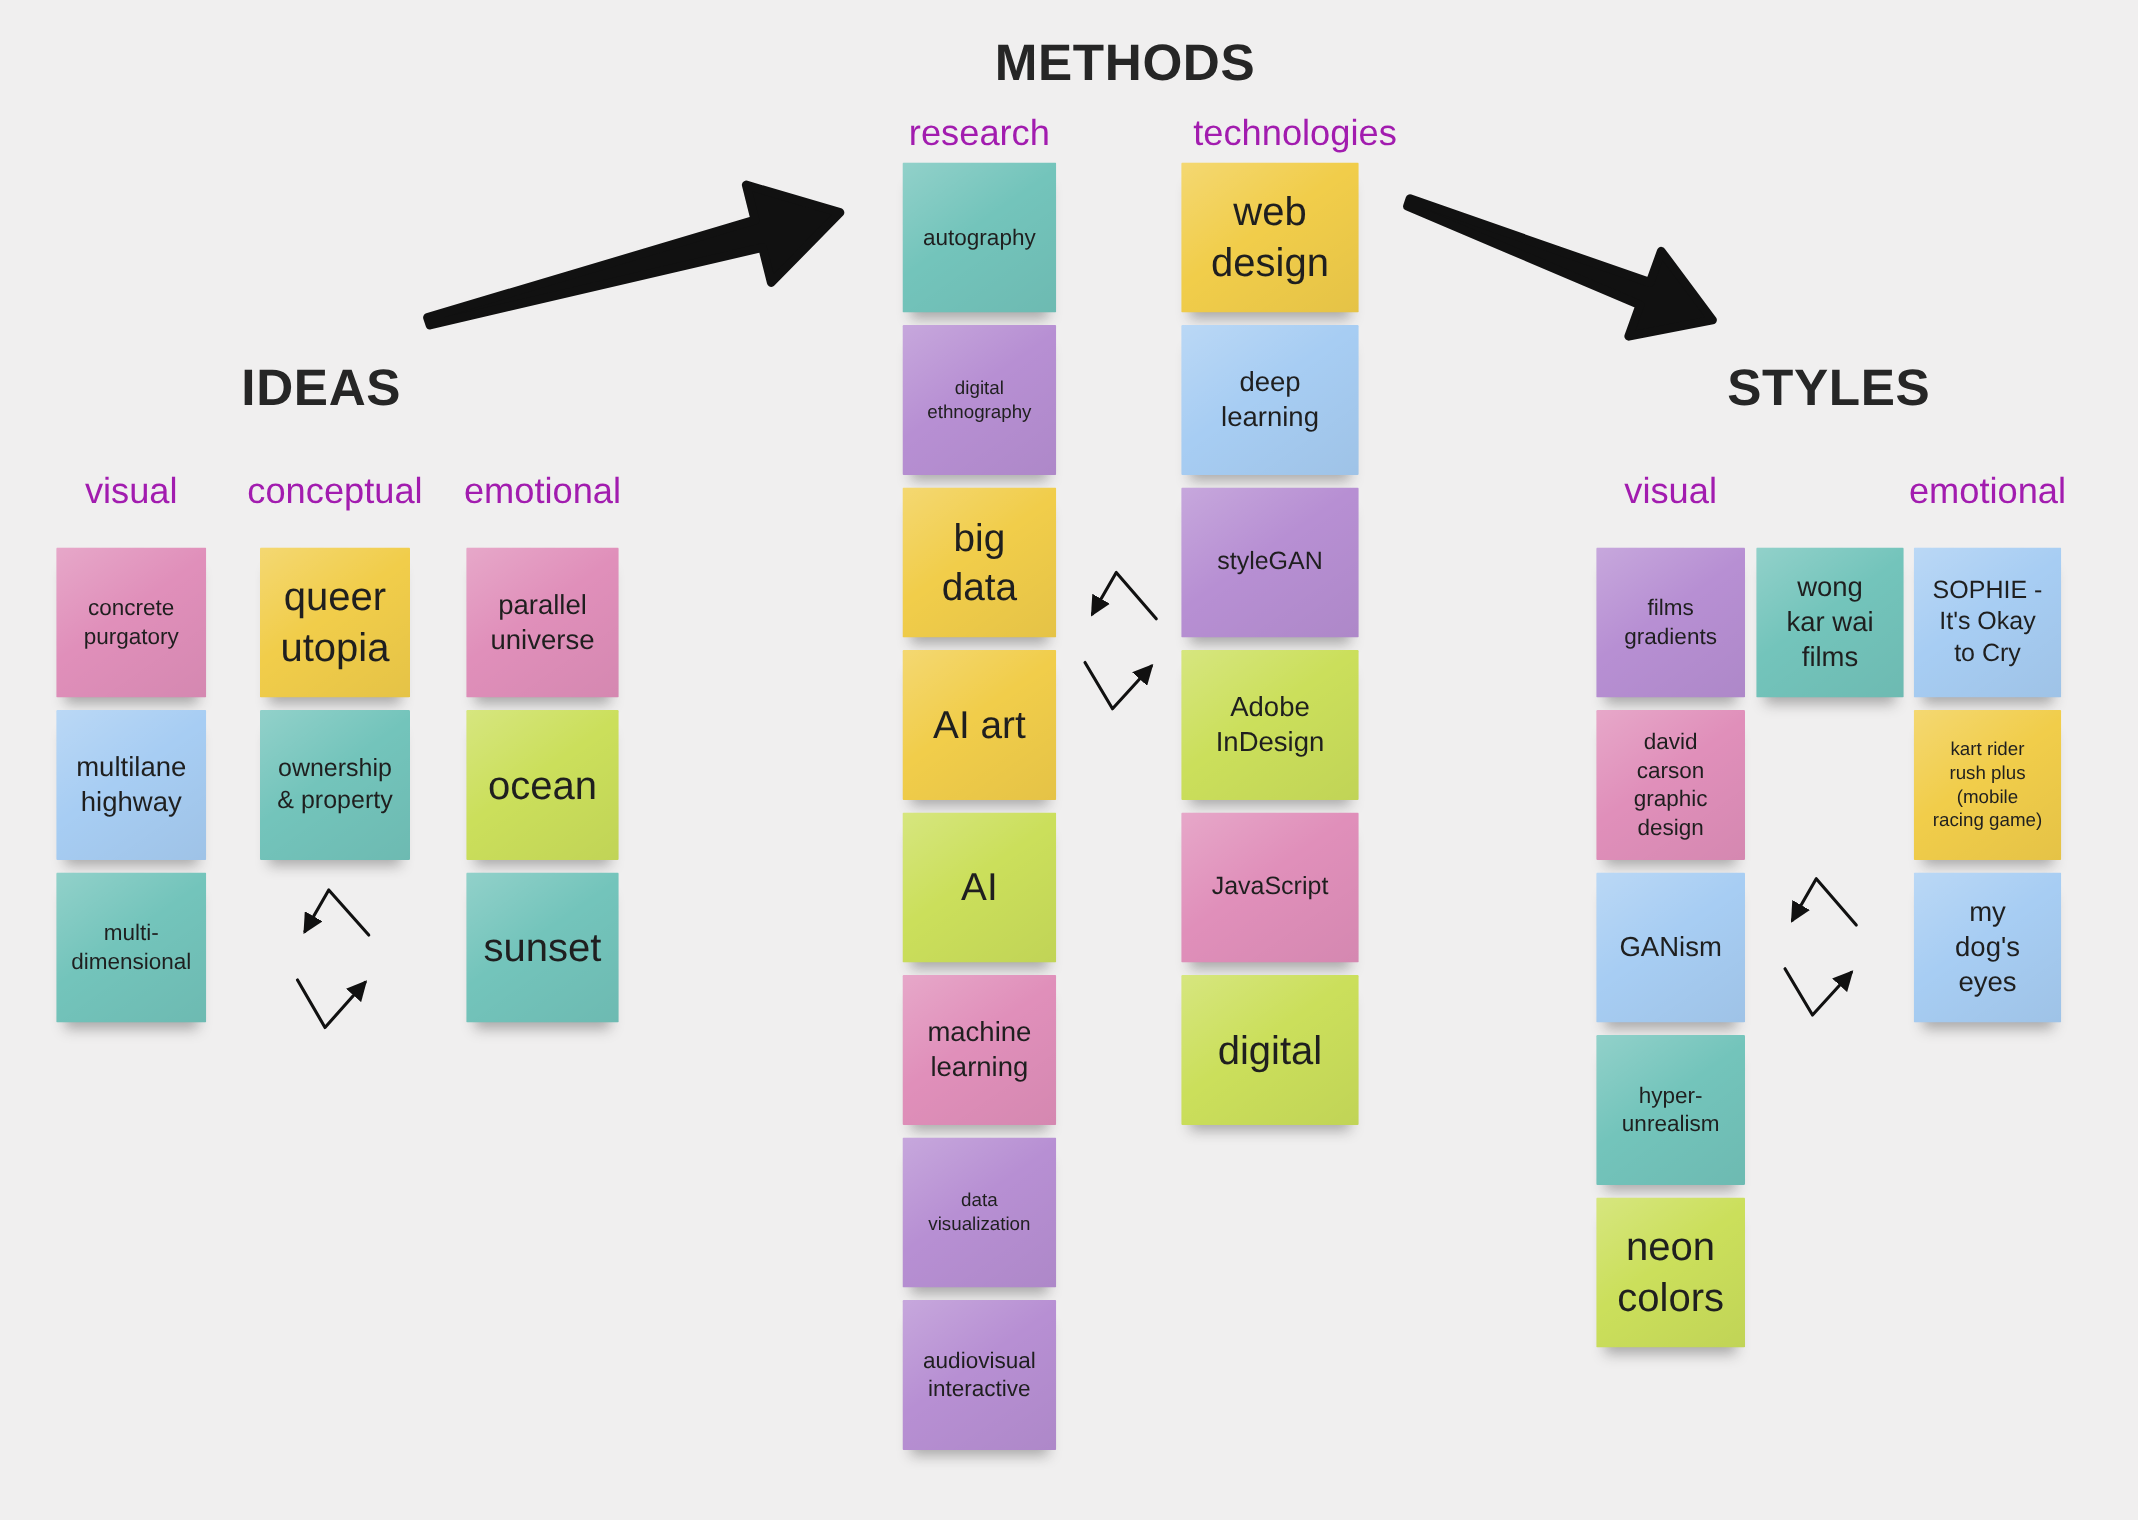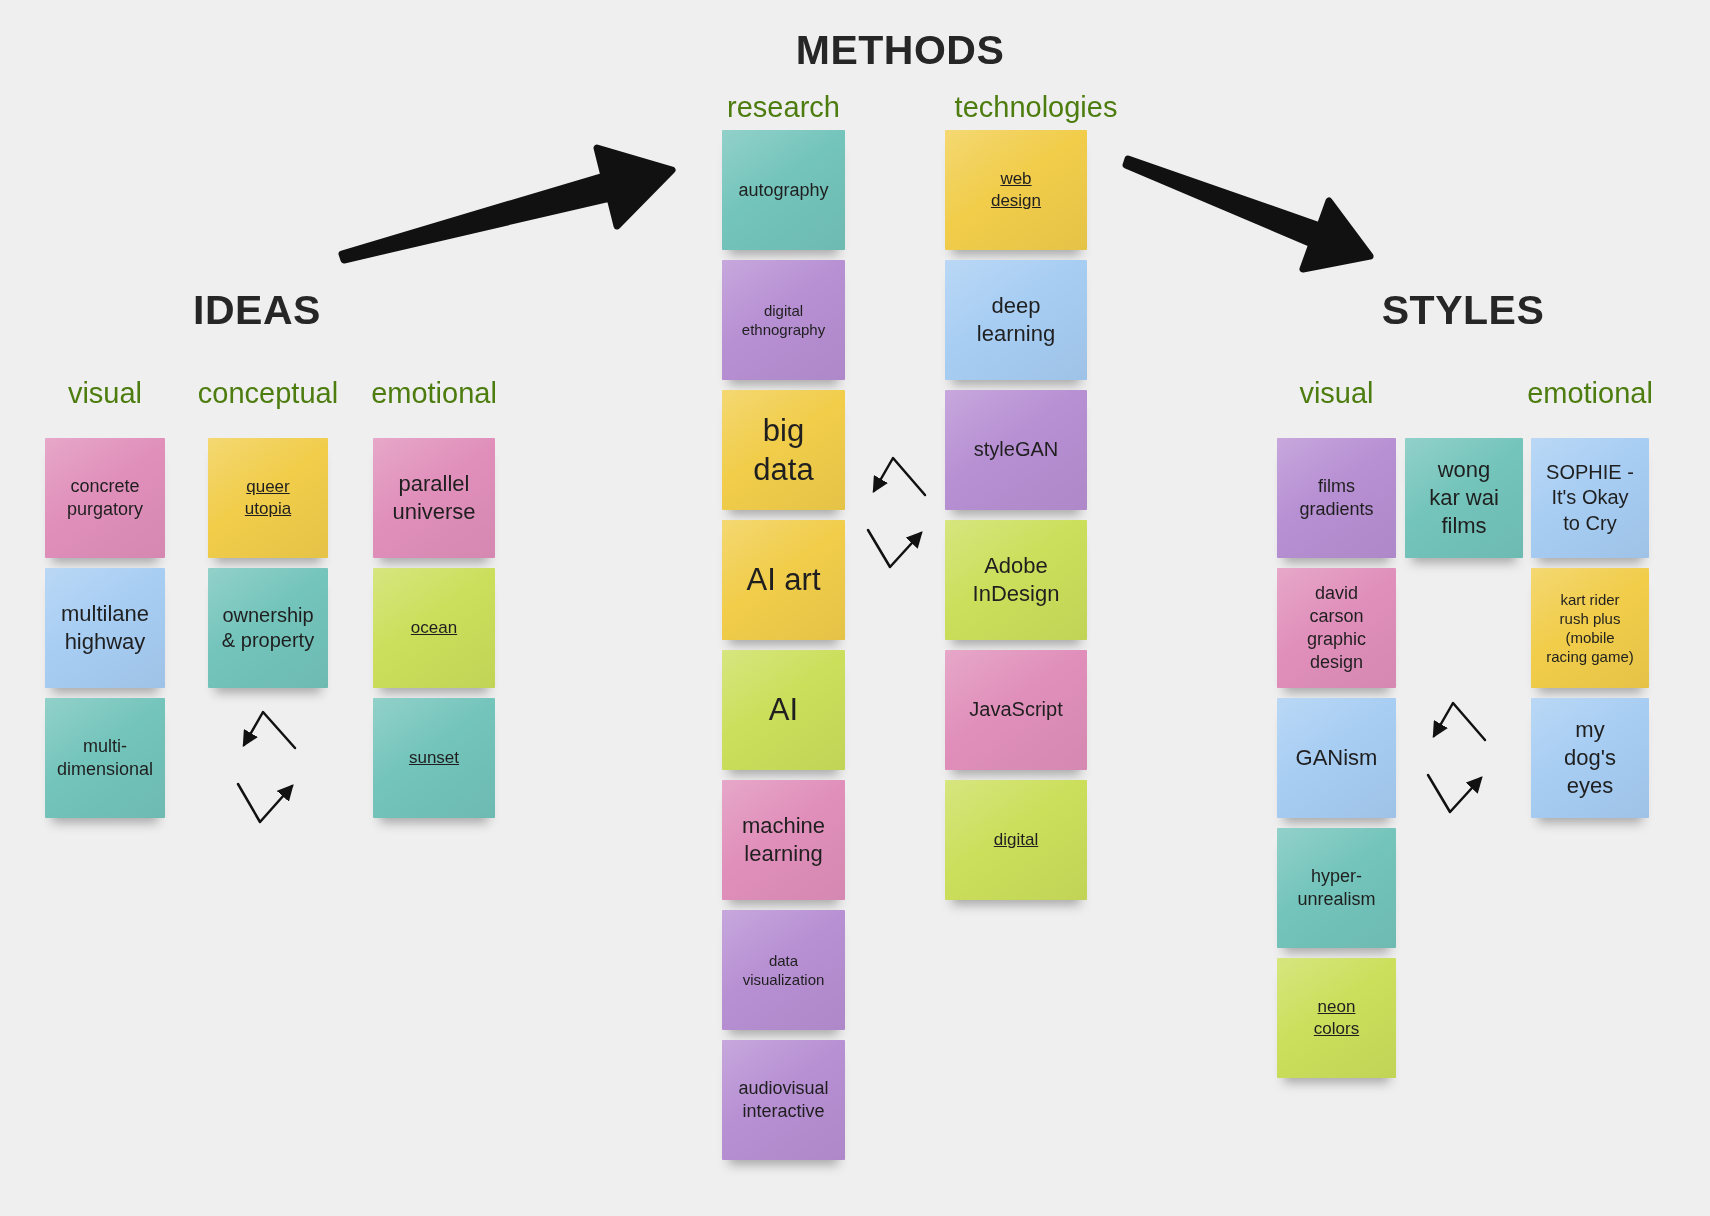--- a/index.html
+++ b/index.html
@@ -36,21 +36,21 @@
     display:flex;
     flex-direction:column;
     gap:10px;
   }
   .col-header{
     position:absolute;
     left:50%;
     transform:translateX(-50%);
     top:-62px;
     font-size:29px;
-    color:#4d7c0f;
+    color:#a21caf;
     white-space:nowrap;
     line-height:1.2;
   }
   .col-header:empty{display:none;}
   .sec-methods .col-header{top:-40px;}
   #c-methods-technologies .col-header{margin-left:20px;}
 
   #c-ideas-visual       {left:45px;  top:438px; width:120px;}
   #c-ideas-conceptual   {left:208px; top:438px; width:120px;}
   #c-ideas-emotional    {left:373px; top:438px; width:122px;}
@@ -73,21 +73,21 @@
     color:#1f1f1f;
     background-image:linear-gradient(145deg, rgba(255,255,255,.22) 0%, rgba(255,255,255,0) 45%, rgba(0,0,0,.05) 100%);
     box-shadow:0 12px 10px -7px rgba(40,40,40,.35);
     border-radius:1px;
   }
   .note-text{white-space:pre-line;line-height:1.27;}
   .size-xs .note-text{font-size:15px;}
   .size-sm .note-text{font-size:18px;}
   .size-md .note-text{font-size:20px;}
   .size-ml .note-text{font-size:22px;}
-  .size-lg .note-text{font-size:17px;text-decoration:underline;}
+  .size-lg .note-text{font-size:32px;}
   .size-xl .note-text{font-size:31px;}
 
   .connector{stroke-linejoin:round;stroke-linecap:round;}
 </style>
 </head>
 <body>
 
 <div id="board">
 
   <svg id="connectors" viewBox="0 0 1710 1216" xmlns="http://www.w3.org/2000/svg">

